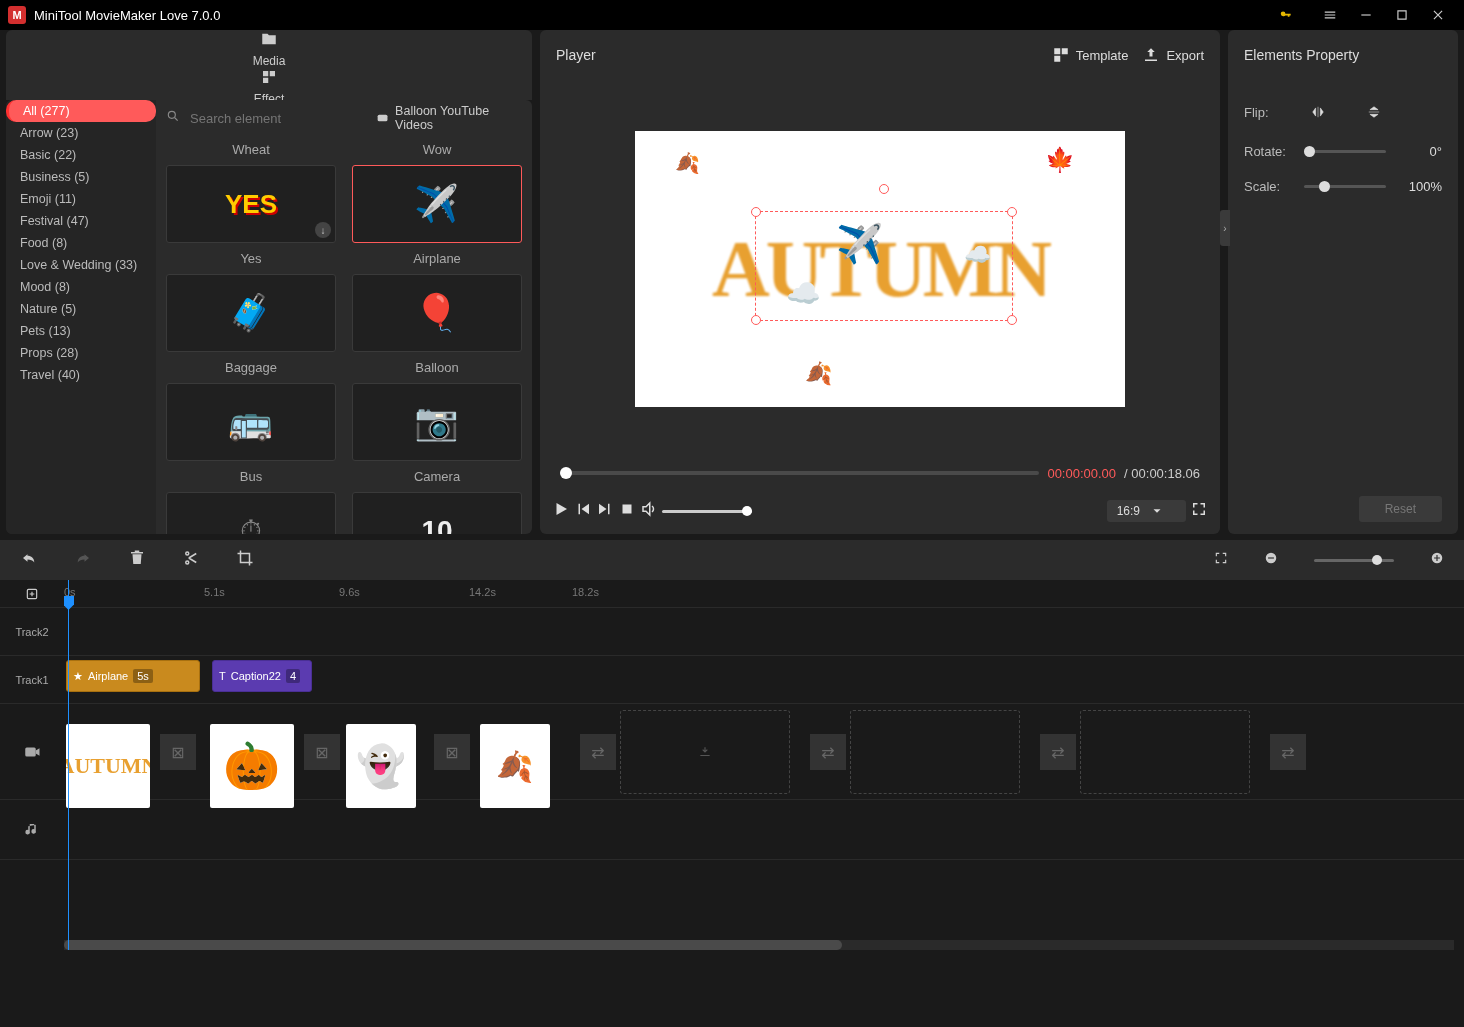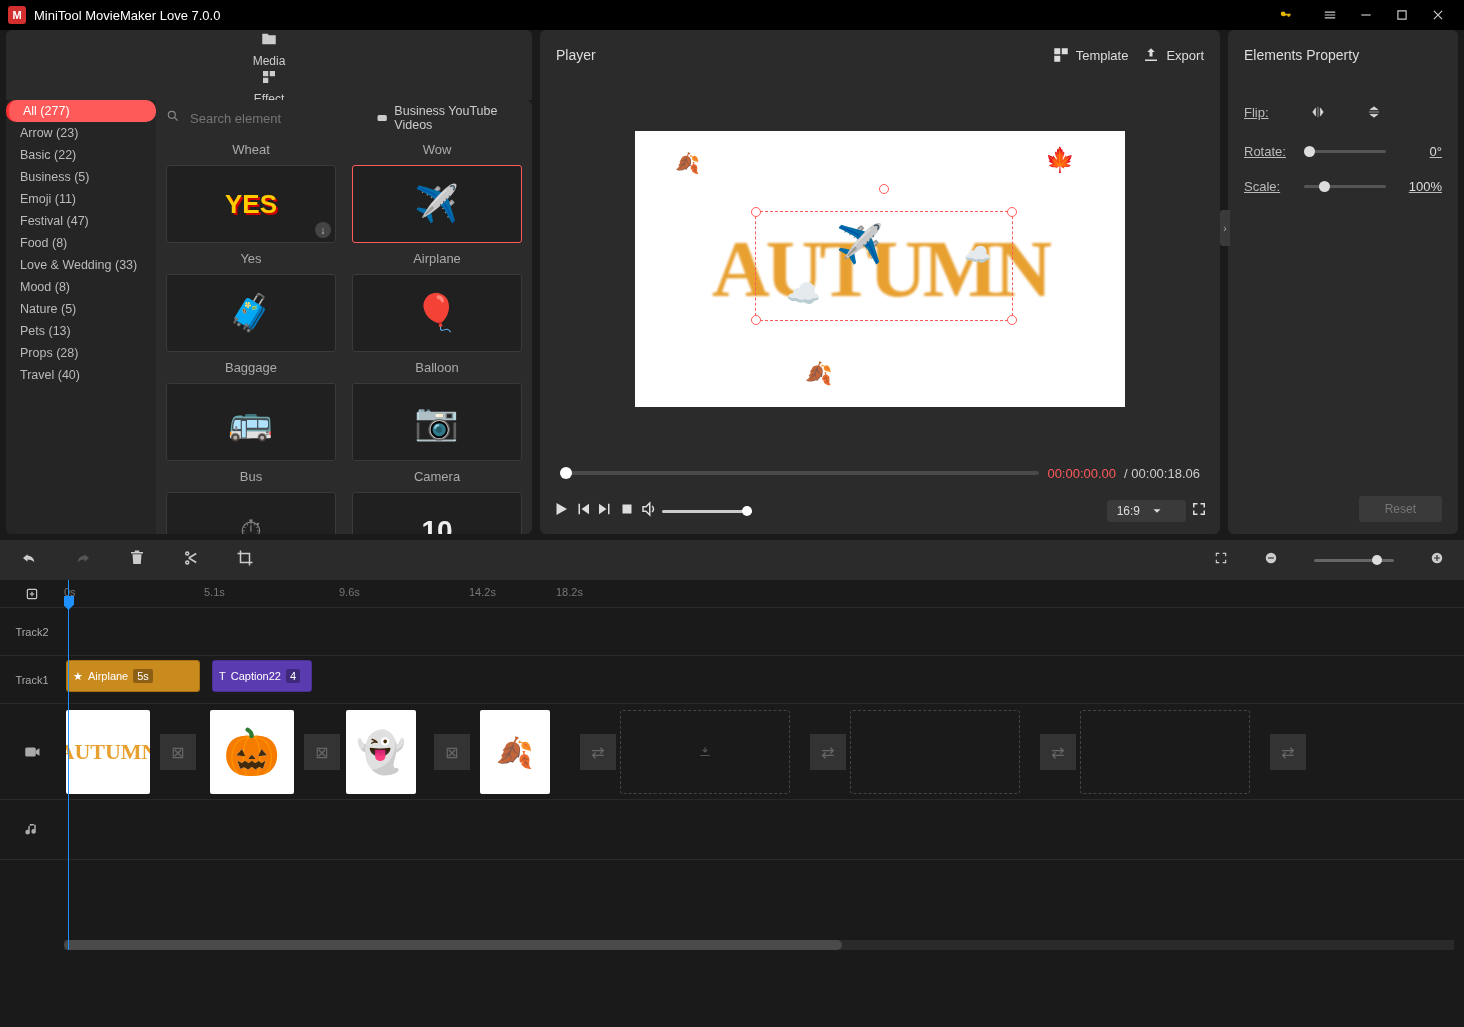--- a/index.html
+++ b/index.html
@@ -62,21 +62,21 @@
 .controls-row { height: 46px; display: flex; align-items: center; padding: 0 12px; gap: 4px; }
 .ctrl-btn { color: #ddd; cursor: pointer; font-size: 16px; }
 .vol-slider { width: 90px; height: 3px; background: #ccc; border-radius: 2px; position: relative; }
 .vol-slider .vol-head { position: absolute; right: 0; top: -4px; width: 10px; height: 10px; background: #fff; border-radius: 50%; }
 .controls-row .spacer { flex: 1; }
 .aspect-sel { background: #3a3a3a; color: #ddd; padding: 4px 22px 4px 10px; font-size: 12px; border: none; border-radius: 3px; position: relative; display: flex; align-items: center; gap: 10px; cursor: pointer; }
 
 
 .props-panel { width: 230px; background: #2b2b2b; border-radius: 6px; padding: 0 16px; display: flex; flex-direction: column; position: relative; }
 .props-header { height: 50px; display: flex; align-items: center; color: #ddd; font-size: 14px; }
-.prop-row { display: flex; align-items: center; margin-top: 20px; font-size: 13px; color: #bbb; text-decoration: underline; }
+.prop-row { display: flex; align-items: center; margin-top: 20px; font-size: 13px; color: #bbb; }
 .prop-row .plabel { width: 60px; }
 .flip-btn { width: 28px; height: 24px; display: flex; align-items: center; justify-content: center; cursor: pointer; color: #ddd; margin-right: 28px; }
 .pslider { flex: 1; height: 3px; background: #555; border-radius: 2px; position: relative; margin-right: 10px; }
 .pslider .phead { position: absolute; top: -4px; width: 11px; height: 11px; background: #ddd; border-radius: 50%; }
 .pval { width: 46px; text-align: right; color: #ddd; }
 .reset-btn { position: absolute; bottom: 12px; right: 16px; background: #3a3a3a; color: #777; padding: 6px 26px; border-radius: 3px; font-size: 12px; cursor: pointer; }
 .collapse-tab { position: absolute; left: -8px; top: 180px; width: 10px; height: 36px; background: #3a3a3a; border-radius: 3px 0 0 3px; display: flex; align-items: center; justify-content: center; color: #aaa; cursor: pointer; font-size: 10px; }
 
 
 .timeline { background: #1a1a1a; }
@@ -100,21 +100,21 @@
 .playhead .ph-top { position: absolute; top: 16px; left: -5px; width: 11px; height: 14px; background: #1e90ff; clip-path: polygon(0 0, 100% 0, 100% 60%, 50% 100%, 0 60%); }
 
 .track { height: 48px; border-bottom: 1px solid #2a2a2a; position: relative; }
 .track.tall { height: 96px; }
 
 .clip { position: absolute; top: 4px; height: 32px; border-radius: 3px; display: flex; align-items: center; padding: 0 6px; gap: 5px; font-size: 11px; color: #fff; overflow: hidden; cursor: pointer; }
 .clip.orange { background: #c98a1e; border: 1px solid #a8700f; }
 .clip.purple { background: #5b3bb0; border: 1px solid #4a2f95; }
 .clip .dur { background: rgba(0,0,0,0.3); padding: 1px 4px; border-radius: 2px; }
 
-.media-clip { position: absolute; top: 6px; width: 84px; height: 84px; background: #fff; border-radius: 2px; cursor: pointer; overflow: hidden; display: flex; align-items: center; justify-content: center; }
+.media-clip { position: absolute; top: 20px; width: 84px; height: 84px; background: #fff; border-radius: 2px; cursor: pointer; overflow: hidden; display: flex; align-items: center; justify-content: center; }
 .trans-box { position: absolute; top: 30px; width: 36px; height: 36px; background: #333; display: flex; align-items: center; justify-content: center; color: #666; font-size: 16px; cursor: pointer; }
 .empty-slot { position: absolute; top: 6px; width: 180px; height: 84px; border: 1px dashed #444; border-radius: 3px; display: flex; align-items: center; justify-content: center; color: #555; }
 
 .hscroll { position: absolute; bottom: 0; left: 64px; right: 10px; height: 10px; background: #2a2a2a; }
 .hscroll .thumb { position: absolute; left: 0; width: 56%; height: 100%; background: #4a4a4a; border-radius: 5px; }
 
 
 .svg-i { width: 18px; height: 18px; fill: currentColor; }
 .svg-s { width: 14px; height: 14px; fill: currentColor; }
 </style>
@@ -211,21 +211,21 @@
             <svg class="svg-s" viewBox="0 0 24 24">
                 <circle cx="10" cy="10" r="6" fill="none" stroke="currentColor" stroke-width="2"></circle>
                 <path d="M15 15l5 5" stroke="currentColor" stroke-width="2"></path>
               </svg>
           </span>
           <input placeholder="Search element" style="">
           <span class="dl-link">
             <svg class="svg-s" viewBox="0 0 24 24">
                 <rect x="3" y="6" width="18" height="12" rx="3"></rect>
               </svg>
-            <span>Business YouTube Videos</span>
+            <span>Balloon YouTube Videos</span>
           </span>
         </div>
 
         <div class="elements-grid">
           <div class="elem-label">Wheat</div>
           <div class="elem-label">Wow</div>
 
           <div class="elem-card">
               <span style="font-size:26px;font-weight:900;color:#ffcc00;text-shadow:2px 2px #c00">YES</span>
               <div class="dl-badge">↓</div>
@@ -435,21 +435,21 @@
     <div class="tl-tracks">
       <div class="playhead">
           <div class="ph-top"></div>
         </div>
 
       <div class="ruler">
         <span class="tick" style="left:0">0s</span>
         <span class="tick" style="left:140px">5.1s</span>
         <span class="tick" style="left:275px">9.6s</span>
         <span class="tick" style="left:405px">14.2s</span>
-        <span class="tick" style="left:492px">18.2s</span>
+        <span class="tick" style="left:508px">18.2s</span>
       </div>
 
       <div class="track"></div>
 
       <div class="track">
         <div class="clip orange" style="left:2px;width:134px">
           <span>★</span>
           <span>Airplane</span>
           <span class="dur">5s</span>
         </div>

